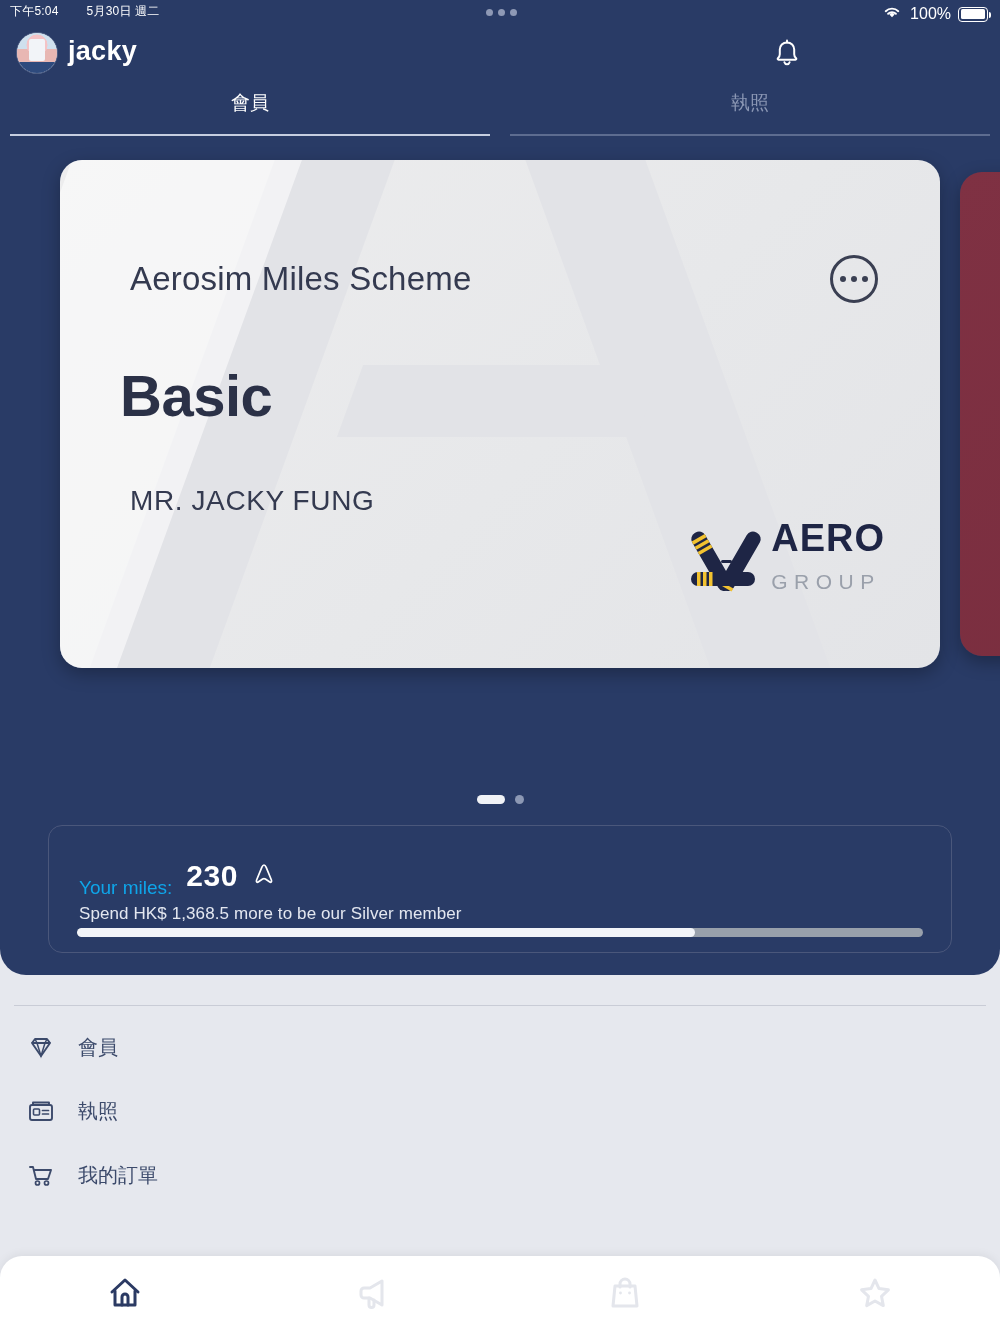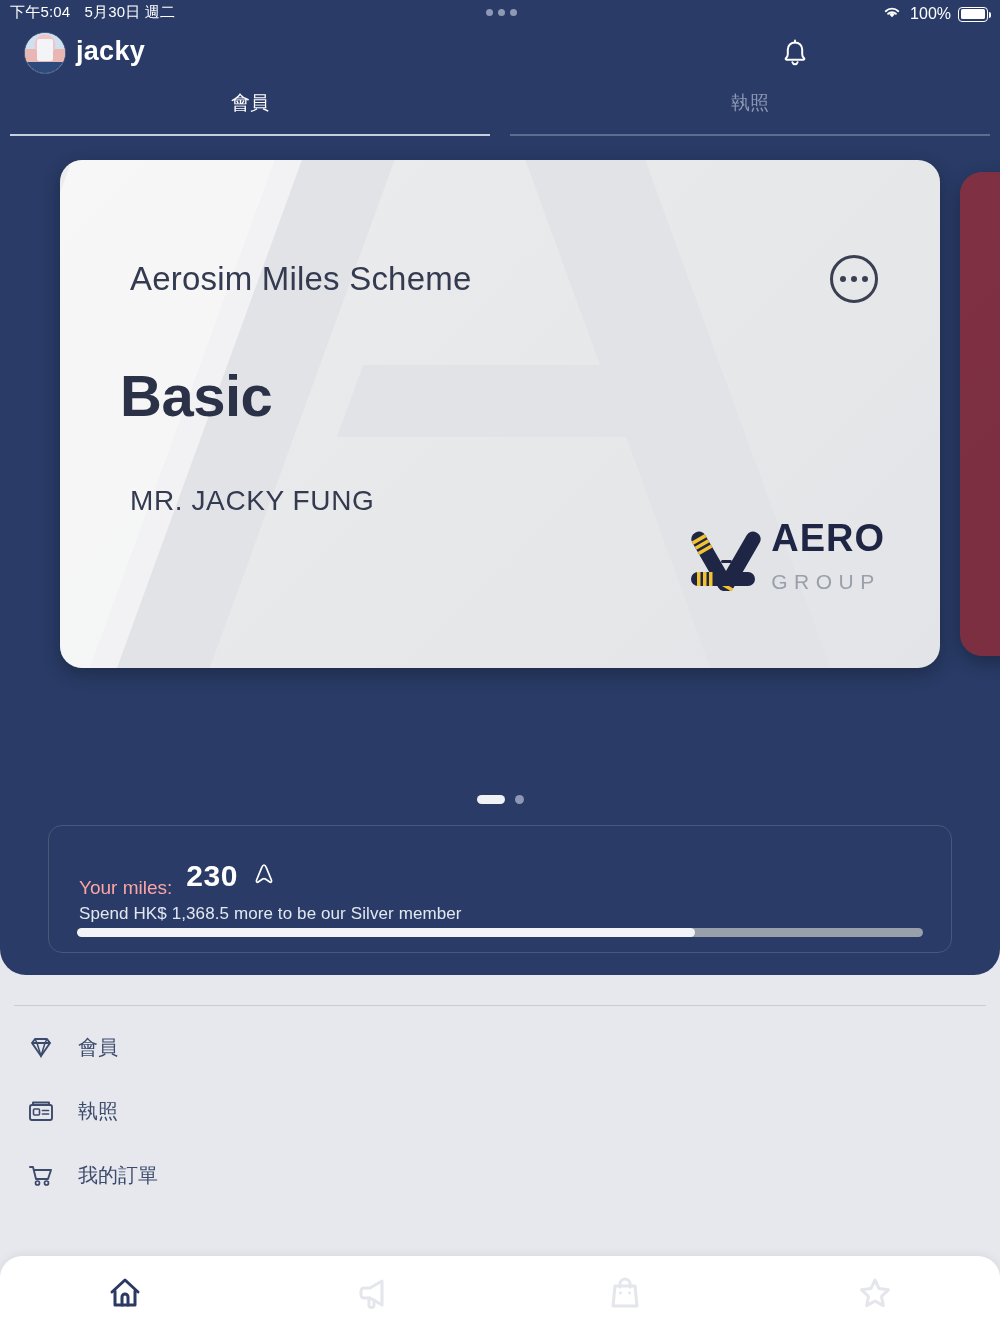--- a/index.html
+++ b/index.html
@@ -17,34 +17,34 @@
     background:#293B66;
     border-bottom-left-radius:26px; border-bottom-right-radius:26px;
     overflow:hidden;
   }
 
   
   #status-bar{
     position:absolute; left:0; top:0; width:1000px; height:30px;
     display:flex; align-items:center; color:#ffffff;
   }
-  .sb-left{ position:absolute; left:10px; top:3px; display:flex; gap:14px;
-    font-size:15px; letter-spacing:.2px; white-space:nowrap; }
+  .sb-left{ position:absolute; left:10px; top:3px; display:flex; gap:28px;
+    font-size:12px; letter-spacing:.2px; white-space:nowrap; }
   .sb-dots{ position:absolute; left:486px; top:9px; display:flex; gap:5px; }
   .sb-dots i{ width:7px; height:7px; border-radius:50%; background:#8e99b5; display:block; }
   .sb-right{ position:absolute; right:12px; top:4px; display:flex; align-items:center; gap:7px;
     font-size:16px; }
   .battery{ width:30px; height:15px; border:1.6px solid #ffffff; border-radius:4px;
     position:relative; padding:1.6px; }
   .battery::after{ content:""; position:absolute; right:-4px; top:4px; width:2.4px; height:6px;
     background:#ffffff; border-radius:0 2px 2px 0; }
   .battery i{ display:block; width:100%; height:100%; background:#ffffff; border-radius:1.6px; }
 
   
-  #app-header{ position:absolute; left:8px; top:28px; width:836px; height:50px;padding-left:28px; }
+  #app-header{ position:absolute; left:0; top:28px; width:836px; height:50px;padding-left:28px; }
   #avatar{
     position:absolute; left:16px; top:4px; width:42px; height:42px; border-radius:50%;
     overflow:hidden; background:#cfd8e8; border:1px solid #4a5a80;
   }
   #avatar .ph{ position:absolute; inset:0;
     background:
       radial-gradient(circle at 50% 30%, #f4c3c6 0 30%, rgba(244,195,198,0) 31%),
       linear-gradient(180deg,#cfe0ee 0 40%, #e8b7b3 40% 72%, #2e4a7d 72% 100%);
   }
   #avatar .ph2{ position:absolute; left:12px; top:6px; width:16px; height:22px;
@@ -105,21 +105,21 @@
     display:flex; justify-content:center; align-items:center; gap:10px; }
   #page-dots .pill{ width:28px; height:9px; border-radius:5px; background:#f0f2f6; }
   #page-dots .dot{ width:9px; height:9px; border-radius:50%; background:#8c98b4; }
 
   
   #miles-box{
     position:absolute; left:48px; top:825px; width:904px; height:128px;
     border:1px solid #4a577b; border-radius:14px;
   }
   #miles-row{ position:absolute; left:30px; top:26px; display:flex; align-items:center; gap:14px; }
-  #miles-label{ font-size:19px; color:#fca5a5;margin-top:25px; }
+  #miles-label{ font-size:19px; color:#0ea5e9;margin-top:25px; }
   #miles-value{ font-size:30px; font-weight:700; color:#ffffff; letter-spacing:.5px; }
   #miles-hint{ position:absolute; left:30px; top:78px; font-size:17px; color:#e3e7f0; letter-spacing:.1px; }
   #progress-track{ position:absolute; left:28px; right:28px; top:102px; height:9px;
     border-radius:5px; background:#98a0ab; overflow:hidden; }
   #progress-fill{ height:100%; background:#f2f4f8; border-radius:5px; }
 
   
   #menu-divider{ position:absolute; left:14px; top:1005px; width:972px; height:1px; background:#c9ccd6; }
   #menu-list{ position:absolute; left:0; top:1015px; width:1000px; }
   .menu-item{ display:flex; align-items:center; height:64px; padding-left:18px; }

